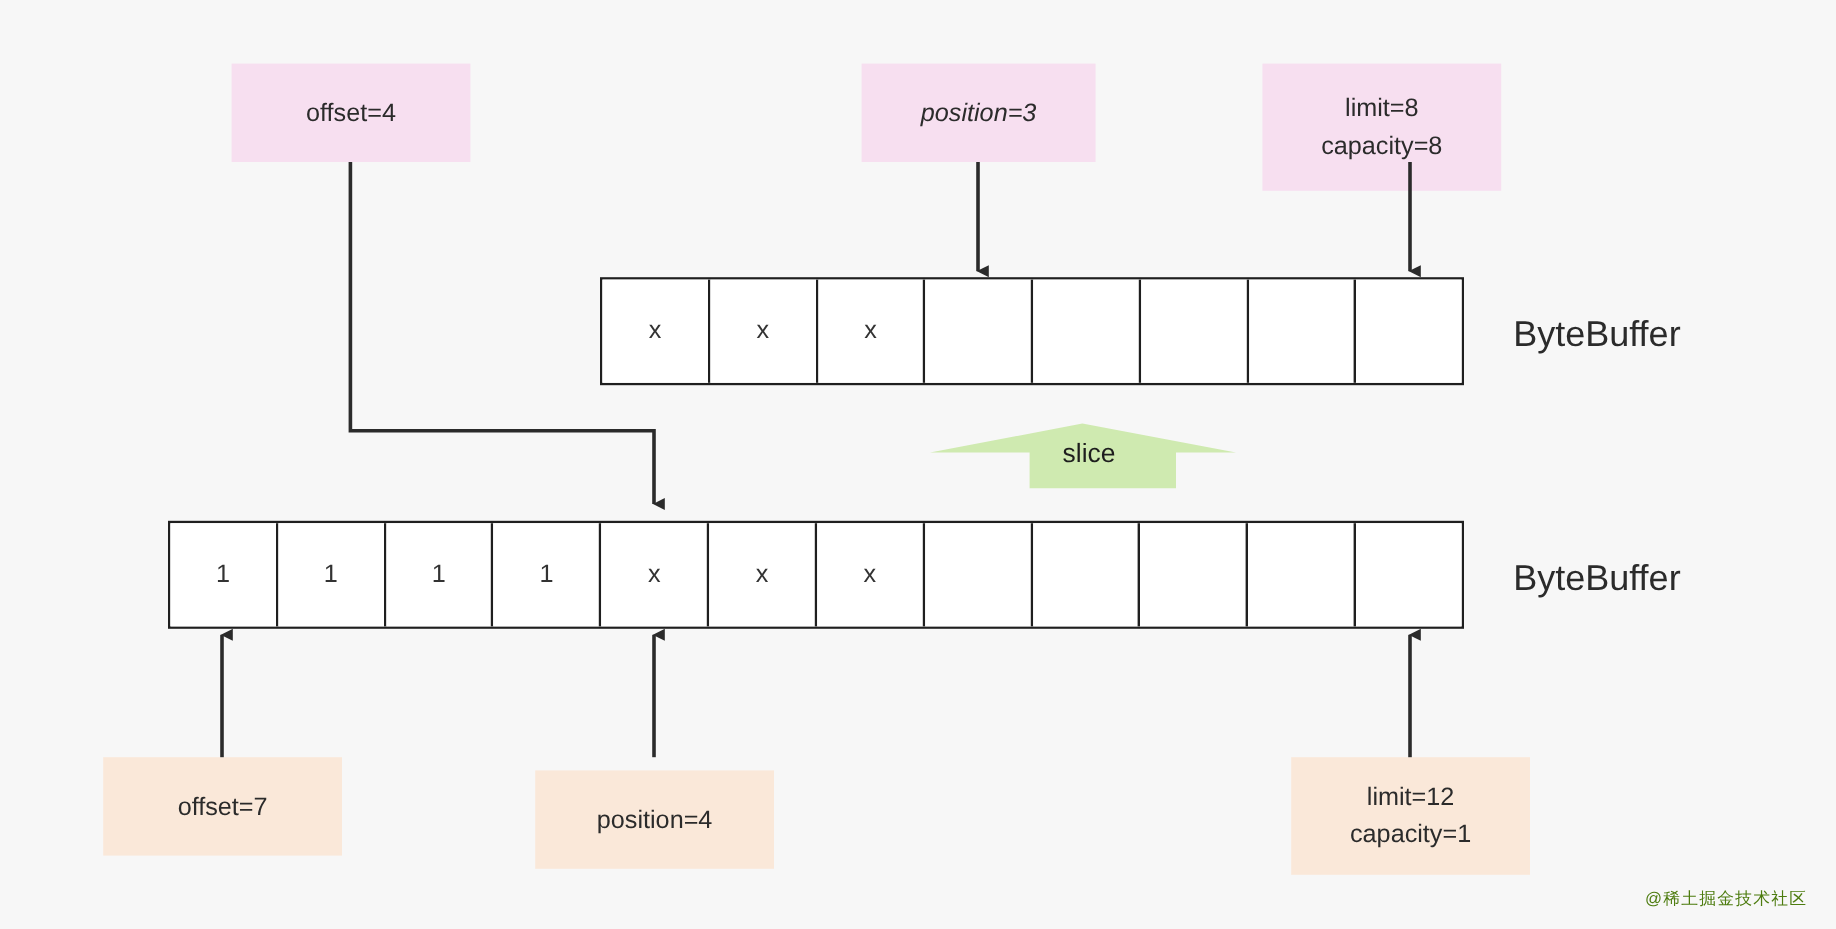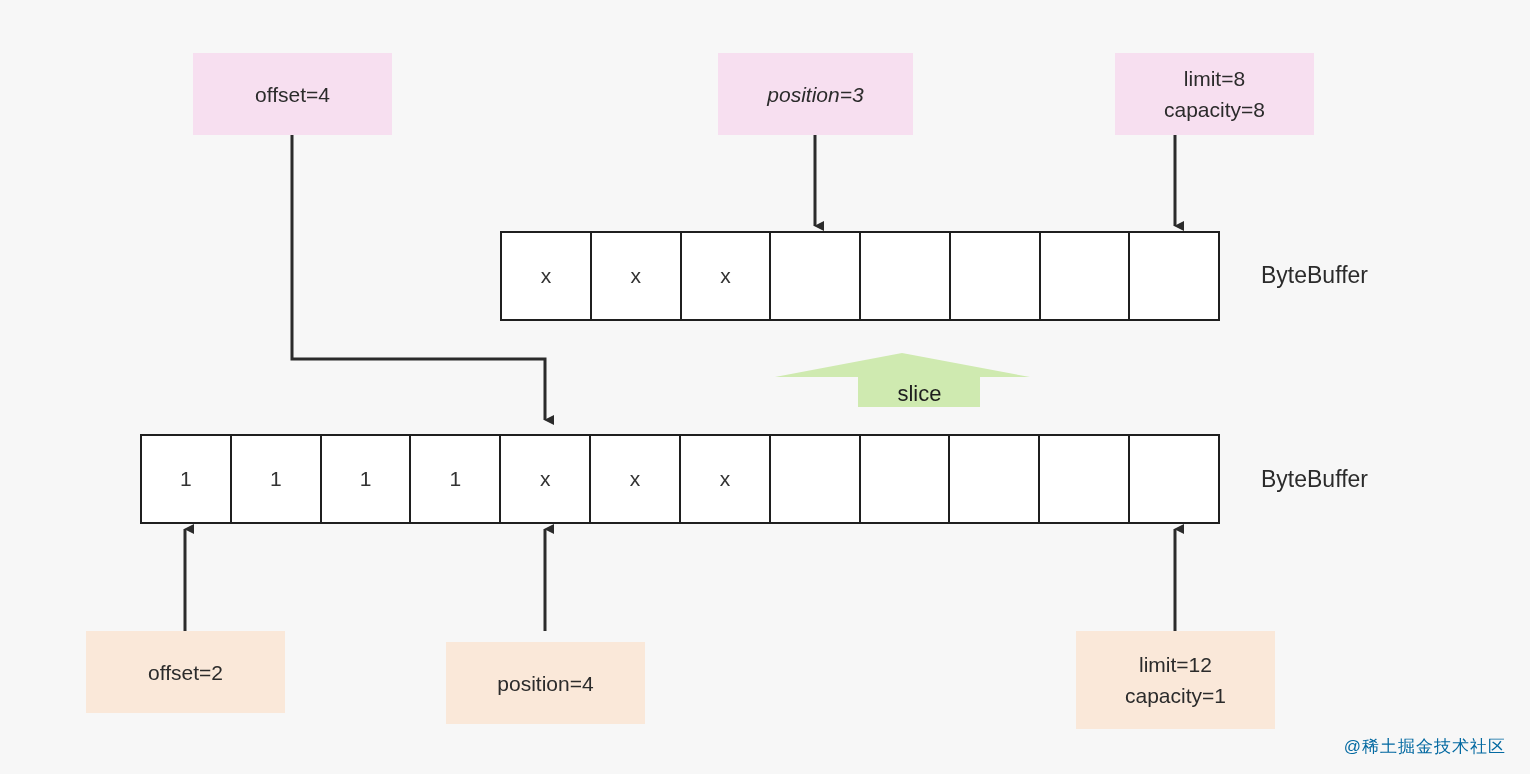--- a/index.html
+++ b/index.html
@@ -59,21 +59,21 @@
     color: #333333;
     border-right: 2px solid #1f1f1f;
     box-sizing: border-box;
     background: #ffffff;
   }
   .cell:last-child { border-right: none; }
 
   
   .buffer-caption {
     position: absolute;
-    font-size: 23px;
+    font-size: 30px;
     color: #2b2b2b;
     white-space: nowrap;
   }
 
   
   #wires {
     position: absolute;
     left: 0; top: 0;
     width: 1530px;
     height: 774px;
@@ -83,58 +83,58 @@
   
   #slice-wrap {
     position: absolute;
     left: 770px;
     top: 345px;
     width: 275px;
     height: 62px;
   }
   #slice-label {
     position: absolute;
-    left: 12px; top: 0;
+    left: 0; top: 0;
     width: 275px;
     height: 62px;
     display: flex;
     align-items: flex-end;
     justify-content: center;
-    padding-bottom: 0;
+    padding-bottom: 16px;
     box-sizing: border-box;
     font-size: 22px;
     color: #1e1e1e;
     pointer-events: none;
   }
 
   
   #watermark {
     position: absolute;
     right: 24px;
     bottom: 16px;
-    font-size: 17px;
-    color: #0369a1;
+    font-size: 14px;
+    color: #4d7c0f;
     letter-spacing: 1px;
     white-space: nowrap;
   }
 </style>
 </head>
 <body>
 
 <div id="stage">
 
   <div class="label-box pink" style="left:193px; top:53px; width:199px; height:82px;">
     <span class="label-line">offset=4</span>
   </div>
 
   <div class="label-box pink" style="left:718px; top:53px; width:195px; height:82px;font-style:italic;">
     <span class="label-line">position=3</span>
   </div>
 
-  <div class="label-box pink" style="left:1115px; top:53px; width:199px; height:82px;">
+  <div class="label-box pink" style="left:1052px; top:53px; width:199px; height:106px;">
     <span class="label-line">limit=8</span>
     <span class="label-line">capacity=8</span>
   </div>
 
   <div class="buffer" id="top-buffer" style="left:500px; top:231px; width:720px; height:90px;">
       <div class="cell">x</div>
       <div class="cell">x</div>
       <div class="cell">x</div>
       <div class="cell"></div>
       <div class="cell"></div>
@@ -156,21 +156,21 @@
       <div class="cell"></div>
       <div class="cell"></div>
       <div class="cell"></div>
       <div class="cell"></div>
       <div class="cell"></div>
     </div>
 
   <div class="buffer-caption" style="left:1261px; top:466px;">ByteBuffer</div>
 
   <div class="label-box peach" style="left:86px; top:631px; width:199px; height:82px;">
-    <span class="label-line">offset=2</span>
+    <span class="label-line">offset=7</span>
   </div>
 
   <div class="label-box peach" style="left:446px; top:631px; width:199px; height:82px;margin-top:11px;">
     <span class="label-line">position=4</span>
   </div>
 
   <div class="label-box peach" style="left:1076px; top:631px; width:199px; height:98px;">
     <span class="label-line">limit=12</span>
     <span class="label-line">capacity=1</span>
   </div>

